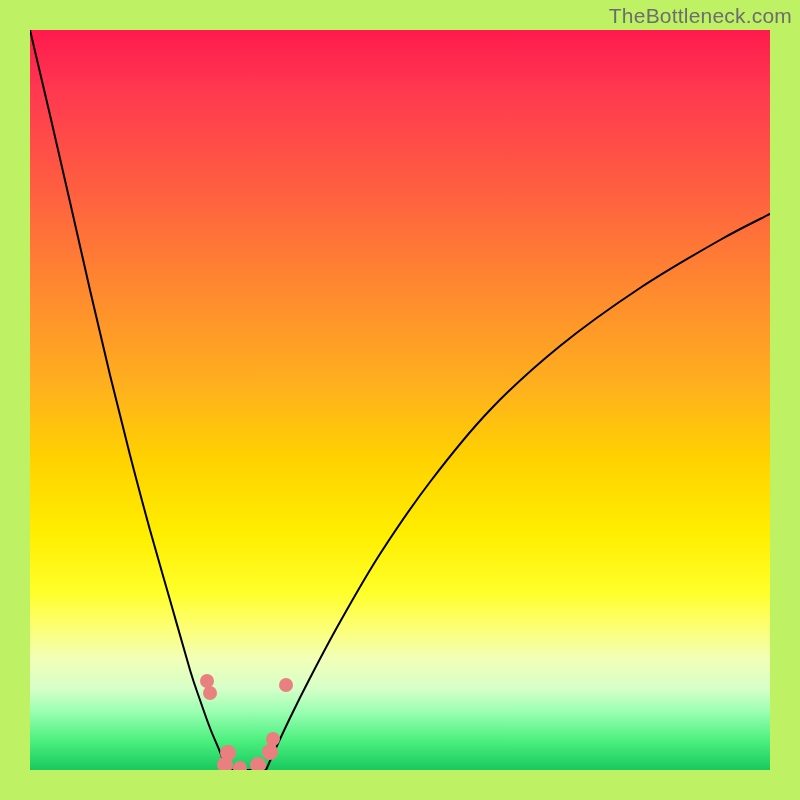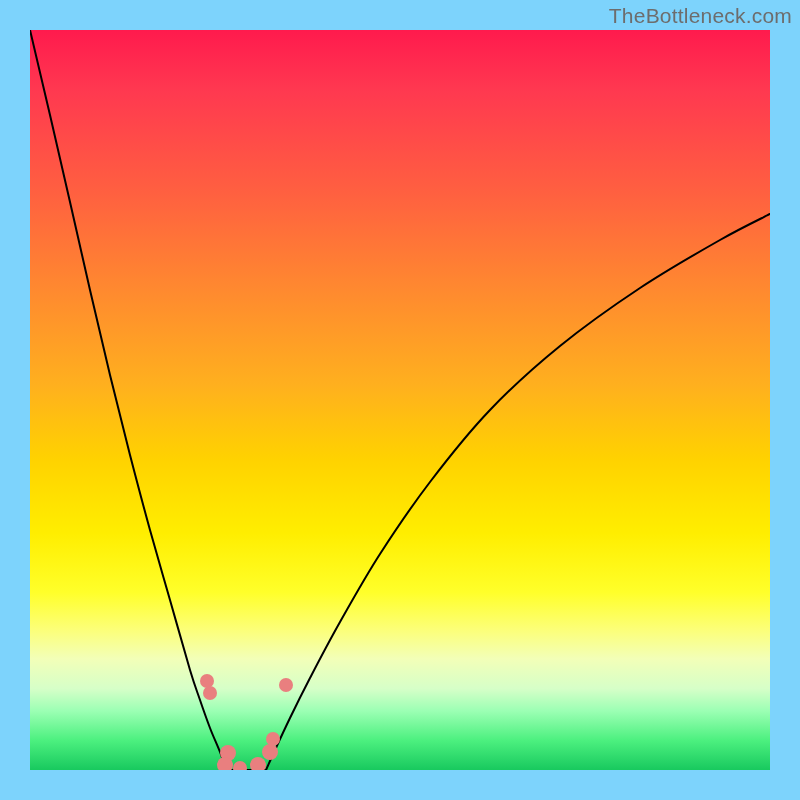--- a/index.html
+++ b/index.html
@@ -10,21 +10,21 @@
     overflow: hidden;
     background: #000;
     font-family: Arial, Helvetica, sans-serif;
   }
   .frame {
     position: absolute;
     left: 0;
     top: 0;
     width: 800px;
     height: 800px;
-    background: #7dd3fc;
+    background: #bef264;
   }
   .plot {
     position: absolute;
     left: 30px;
     top: 30px;
     width: 740px;
     height: 740px;
     
     background: linear-gradient(
       to bottom,

